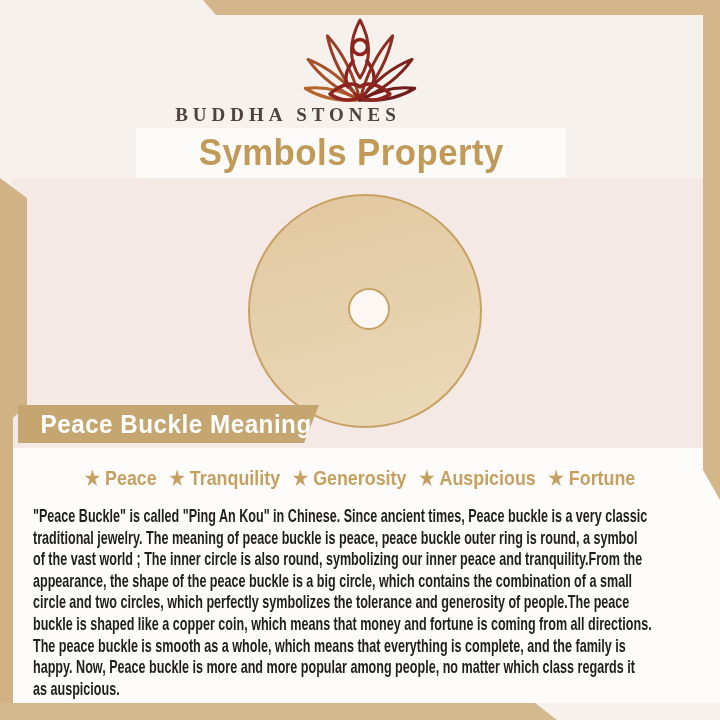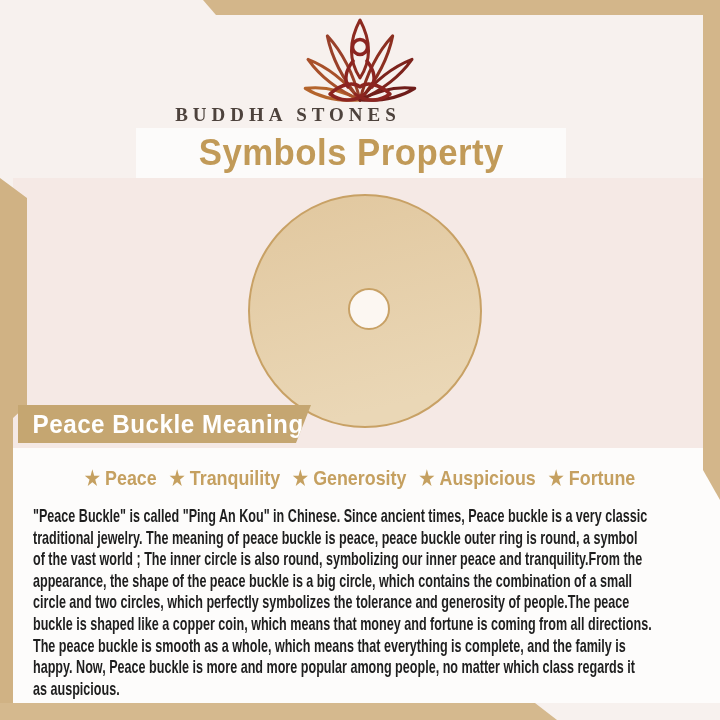--- a/index.html
+++ b/index.html
@@ -34,21 +34,21 @@
   
   .disc{left:248px;top:194px;width:234px;height:234px;border-radius:50%;
         background:linear-gradient(165deg,#e2c9a1 10%,#ead7b6 85%);
         border:2px solid #c8a165;box-sizing:border-box;}
   .disc-hole{position:absolute;left:98px;top:92px;width:42px;height:42px;border-radius:50%;
         background:#fcf7f2;border:2px solid #c8a165;box-sizing:border-box;}
 
   
   .meaning-banner{left:18px;top:405px;width:293px;height:38px;background:#c5a671;
         clip-path:polygon(0 0,100% 0,calc(100% - 15px) 100%,0 100%);
-        display:flex;align-items:center;}
+        display:flex;align-items:center;padding-left:8px;}
   .meaning-banner span{color:#ffffff;font-size:25px;font-weight:bold;letter-spacing:.5px;
         padding-left:15px;white-space:nowrap;transform:scaleX(.97);transform-origin:0 50%;}
 
   
   .keywords{left:0;top:466px;width:720px;display:flex;justify-content:center;gap:15px;
         transform:scaleX(.85);}
   .kw{display:flex;align-items:center;gap:6px;color:#c5a060;font-weight:bold;}
   .kw .star{font-size:20px;}
   .kw .word{font-size:21px;letter-spacing:0;}
 

